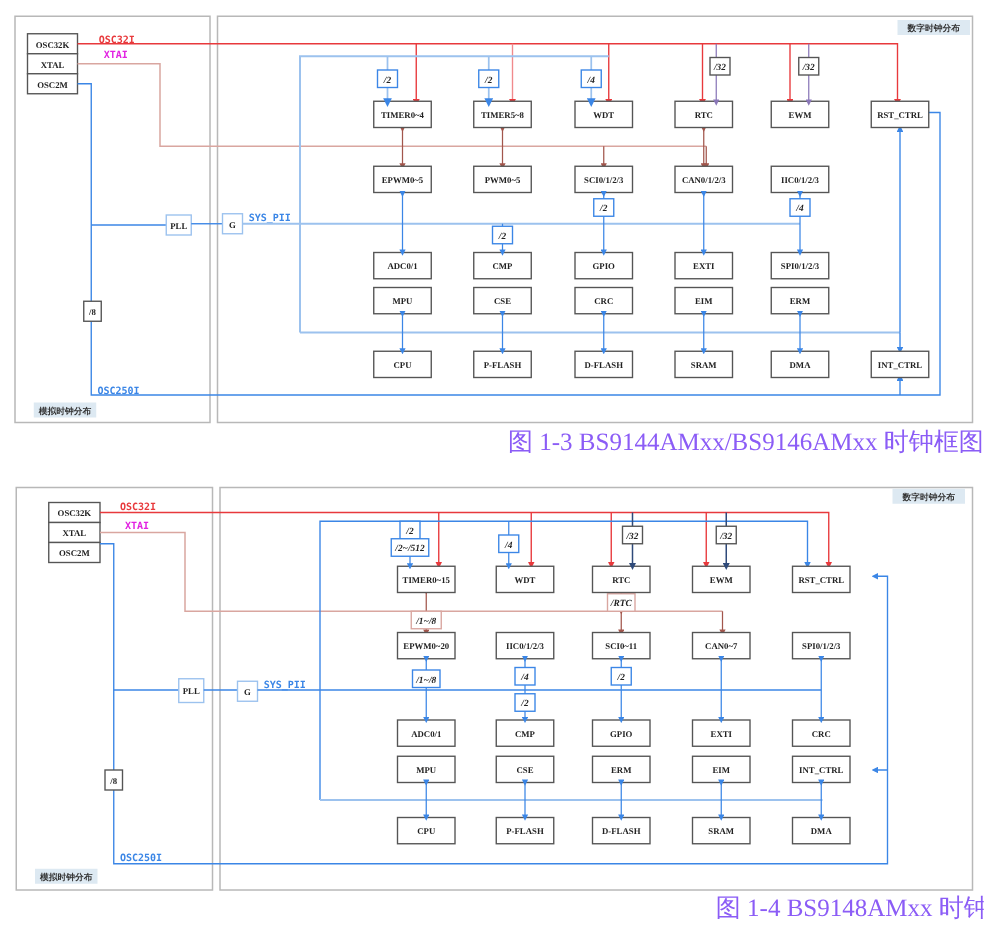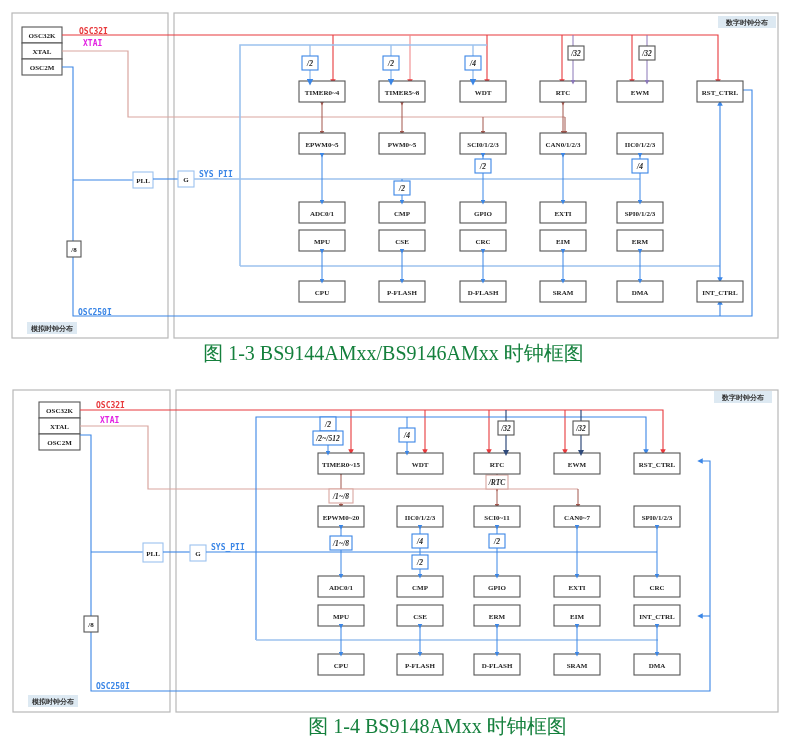--- a/index.html
+++ b/index.html
@@ -1,18 +1,18 @@
 <!DOCTYPE html>
 <html><head>
 <meta charset="utf-8">
 <style>
   html,body{margin:0;padding:0;background:#ffffff;}
   body{width:787px;height:750px;position:relative;overflow:hidden;font-family:"Liberation Serif",serif;}
   svg{position:absolute;left:0;top:0;}
-  .caption{position:absolute;left:0;width:787px;text-align:center;font-family:"Liberation Serif","DejaVu Serif",serif;font-size:20px;color:#15803d;}
+  .caption{position:absolute;left:0;width:787px;text-align:right;font-family:"Liberation Serif","DejaVu Serif",serif;font-size:20px;color:#8b5cf6;}
 </style>
 </head>
 <body>
 
 <svg id="diagram" width="787" height="750" viewBox="0 0 787 750" xmlns="http://www.w3.org/2000/svg">
   <defs>
     <marker id="ab" viewBox="0 0 6 6" refX="3" refY="3" markerWidth="5" markerHeight="5" orient="auto">
         <path d="M0,0 L6,3 L0,6 z" fill="#3b86e6"></path>
       </marker>
     <marker id="ar" viewBox="0 0 6 6" refX="3" refY="3" markerWidth="5" markerHeight="5" orient="auto">

